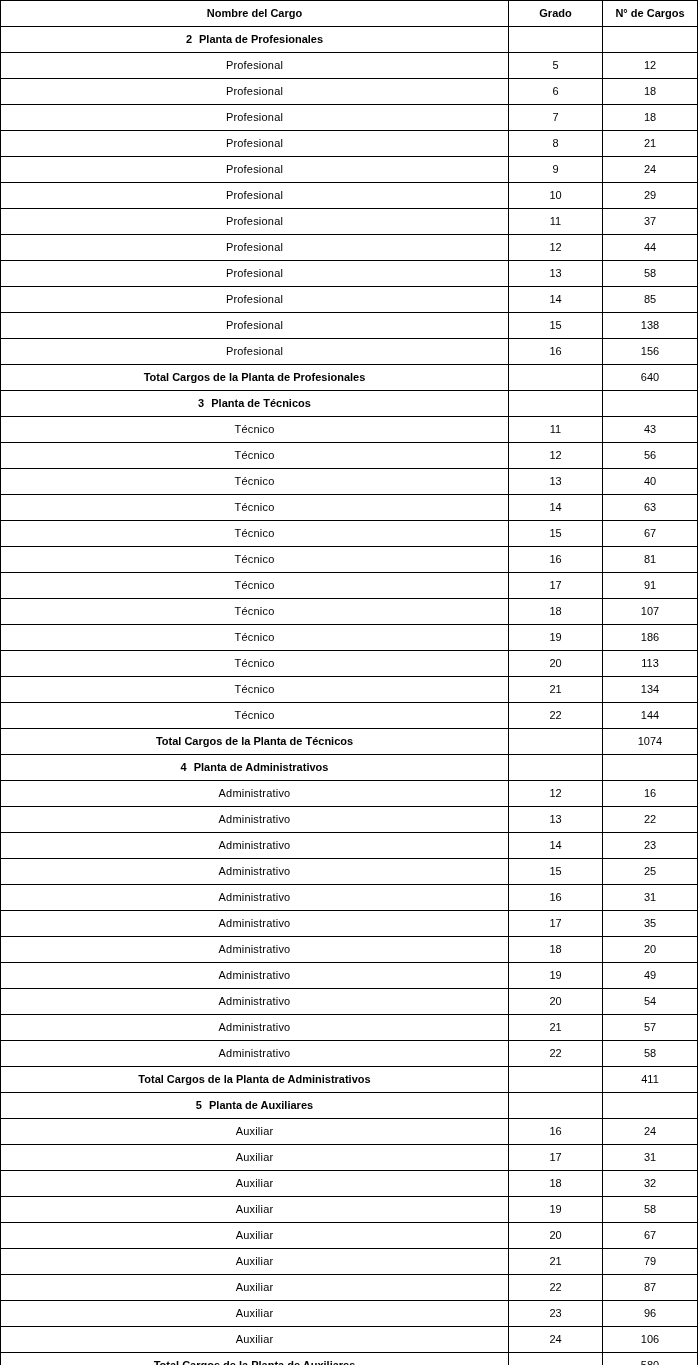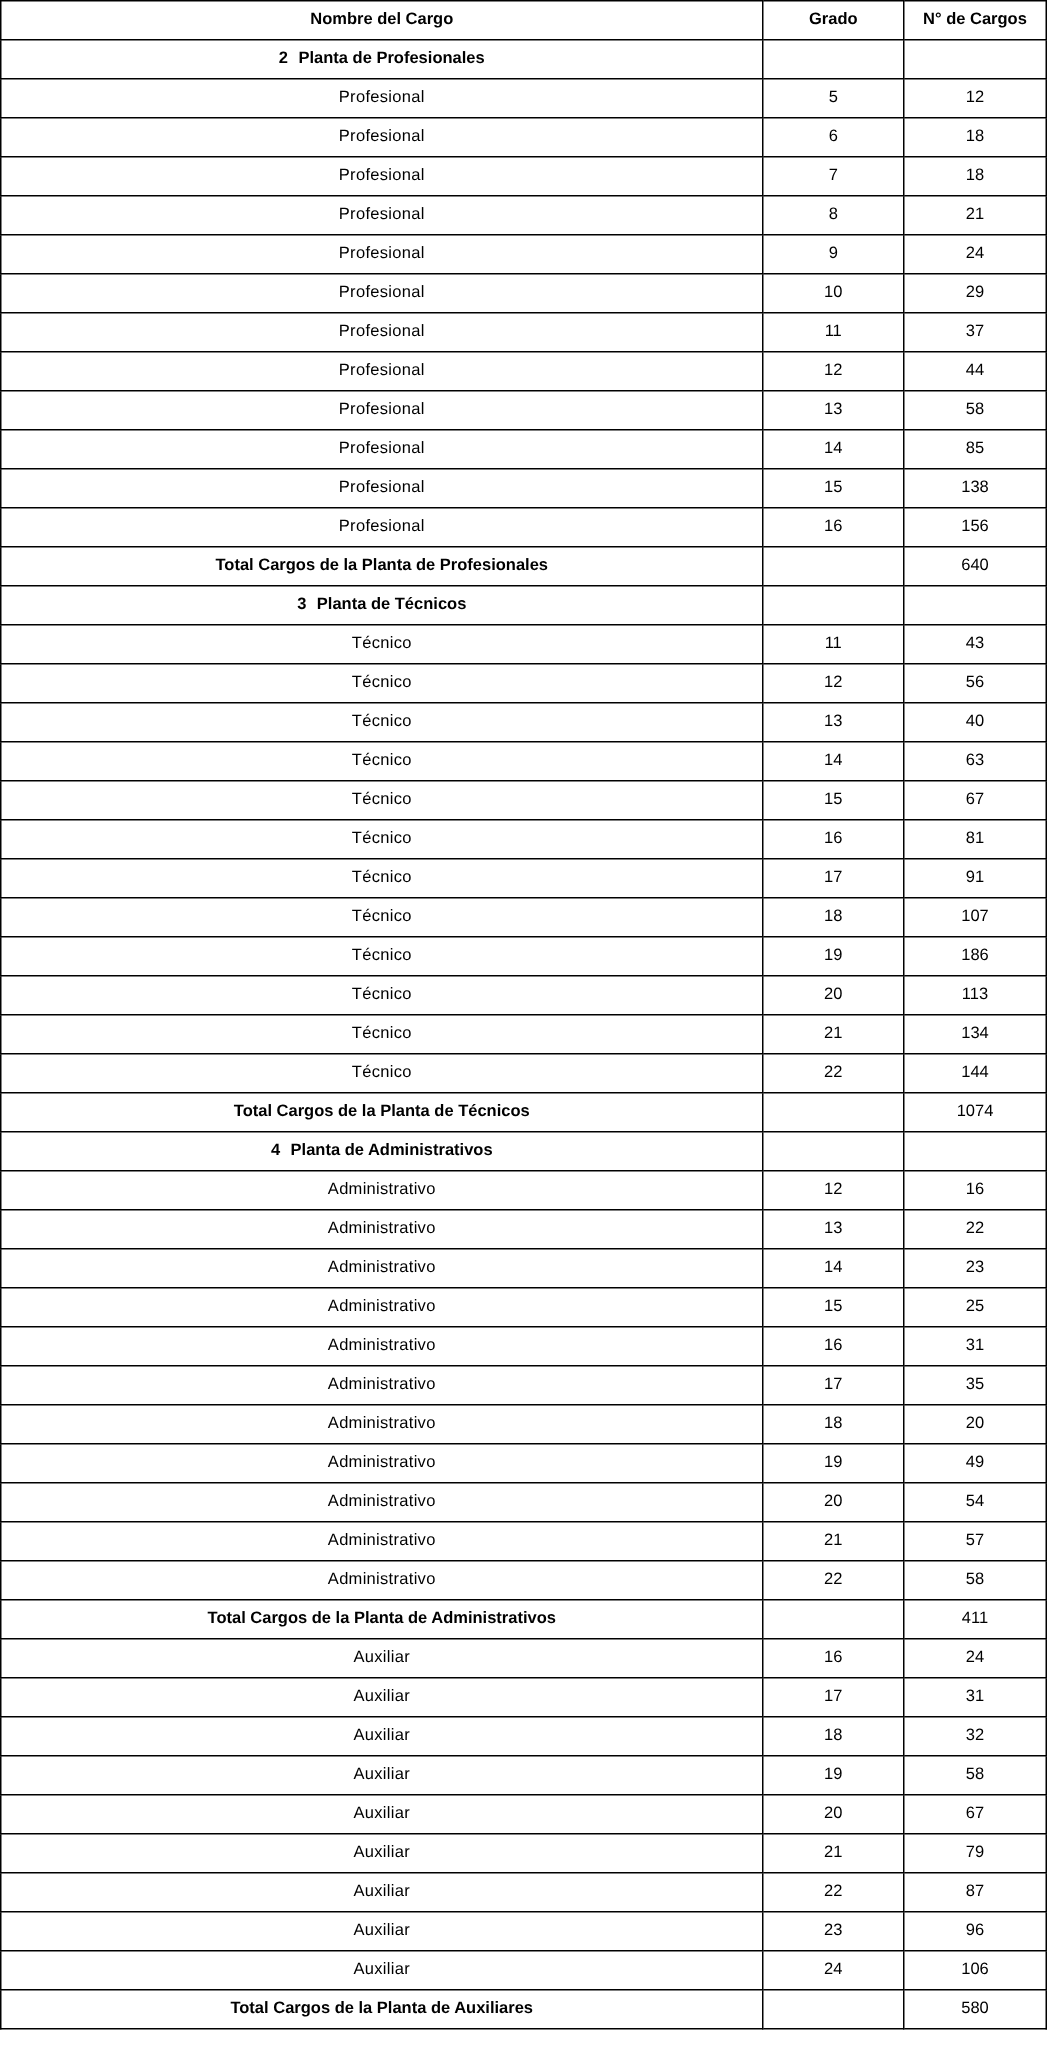--- a/index.html
+++ b/index.html
@@ -292,20 +292,25 @@
           <td class="item">Administrativo</td>
           <td class="num">22</td>
           <td class="num">58</td>
         </tr>
         <tr>
           <td class="total-label">Total Cargos de la Planta de Administrativos</td>
           <td class="blank"></td>
           <td class="total-value">411</td>
         </tr>
         <tr>
+          <td class="group"><span class="gnum">5</span><span>Planta de Auxiliares</span></td>
+          <td class="blank"></td>
+          <td class="blank"></td>
+        </tr>
+        <tr>
           <td class="item">Auxiliar</td>
           <td class="num">16</td>
           <td class="num">24</td>
         </tr>
         <tr>
           <td class="item">Auxiliar</td>
           <td class="num">17</td>
           <td class="num">31</td>
         </tr>
         <tr>

